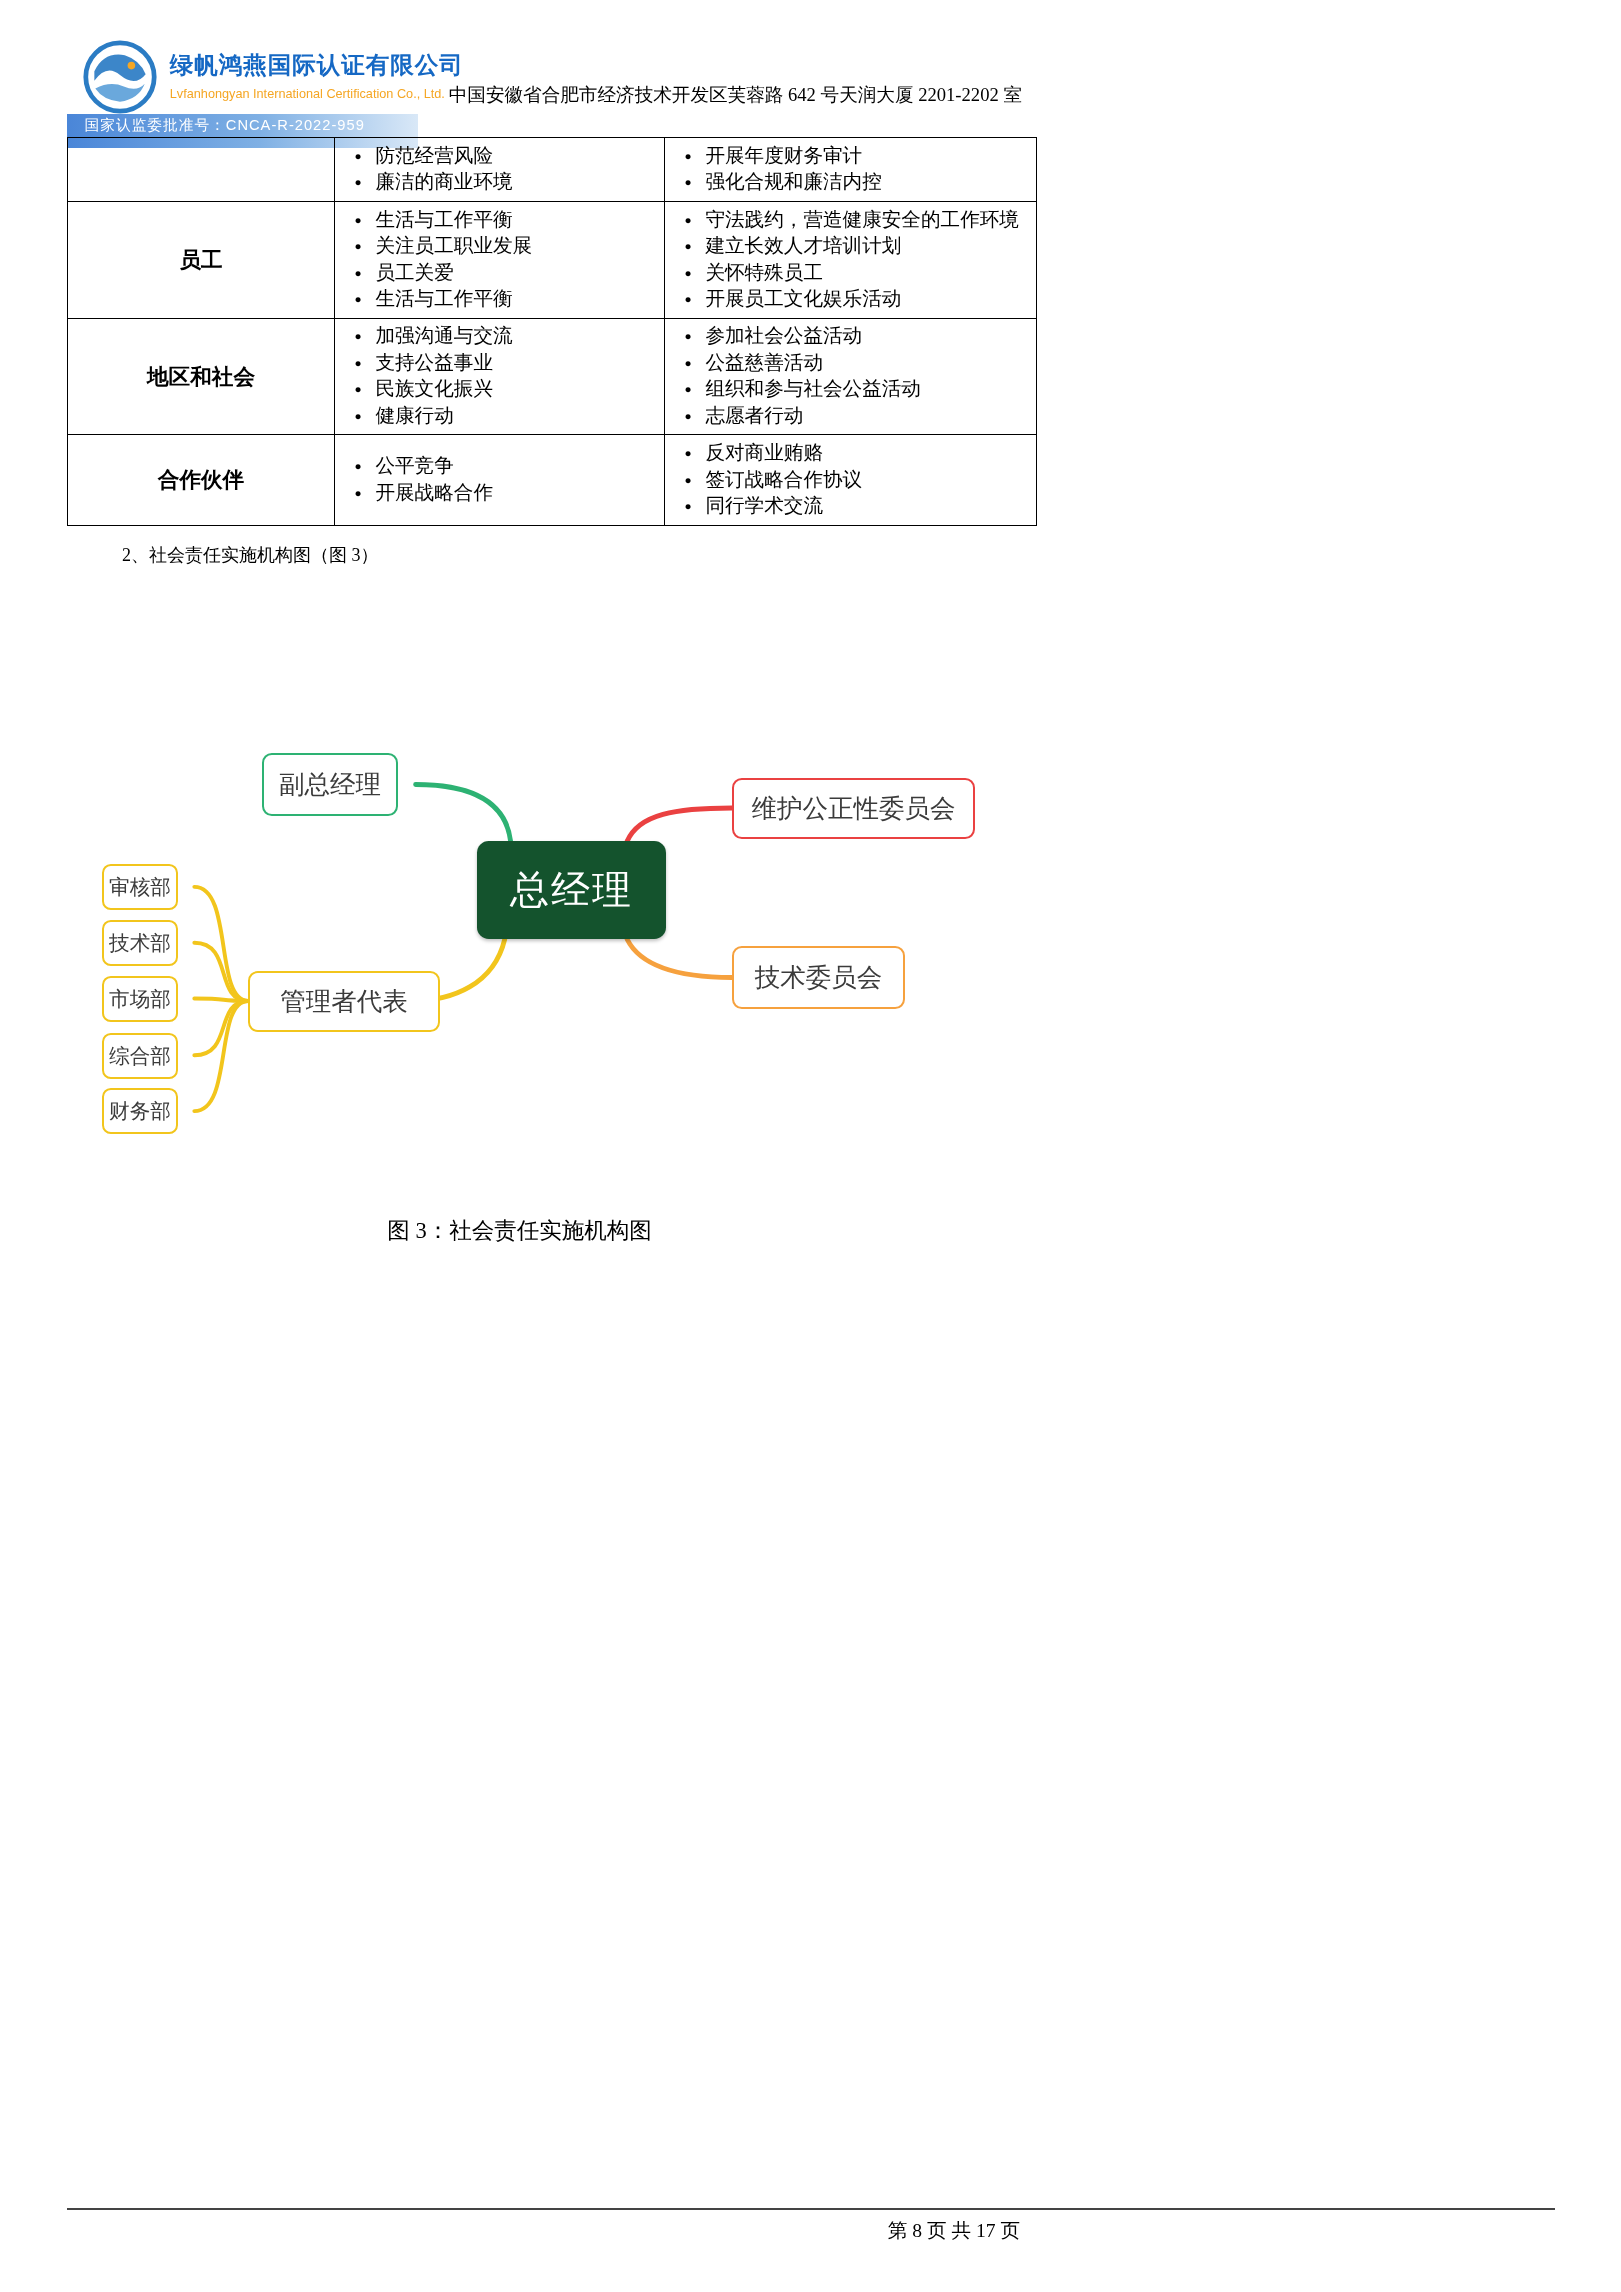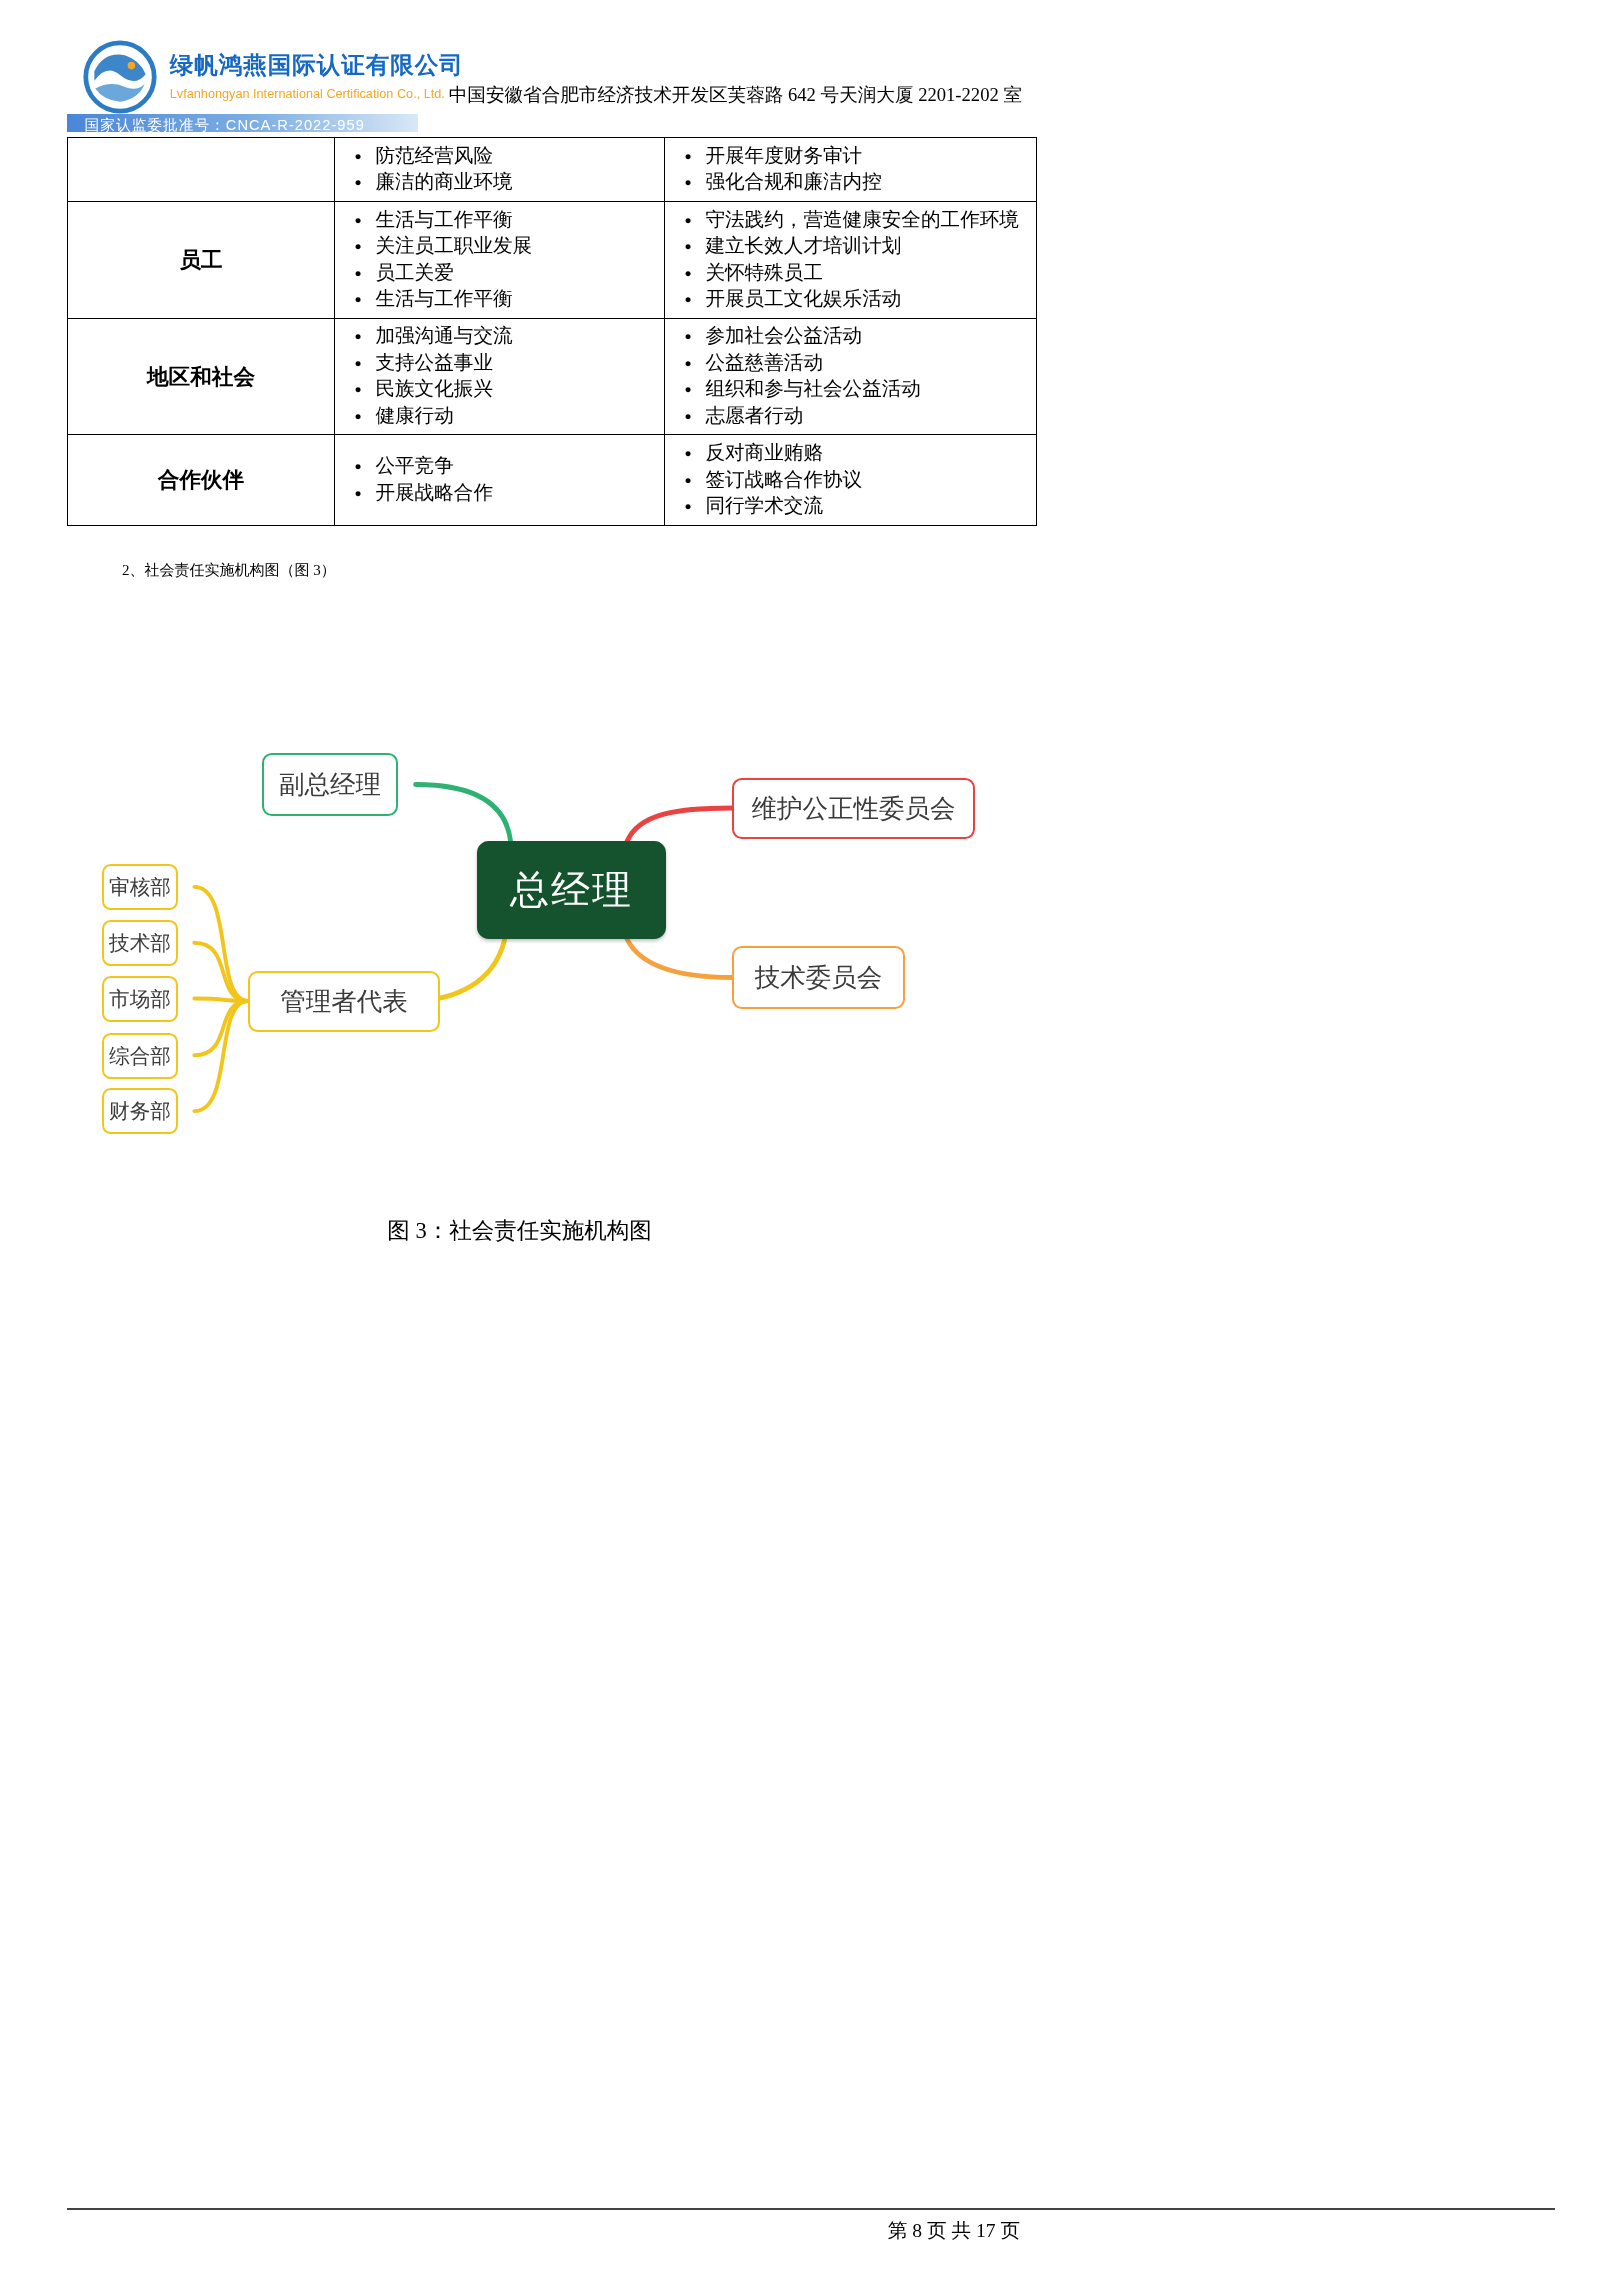--- a/index.html
+++ b/index.html
@@ -12,41 +12,41 @@
     padding-left:10px;
   }
 
   
   .logo-row { position:absolute; left:82px; top:39px; display:flex; align-items:flex-start; }
   .logo { width:76px; height:76px; flex:0 0 auto; }
   .names { margin-left:11.8px; padding-top:9.8px; }
   .company-cn { font-family:"Liberation Sans","DejaVu Sans",sans-serif; font-size:23.5px; font-weight:bold; color:#1568c4; letter-spacing:1px; }
   .company-en { font-family:"Liberation Sans","DejaVu Sans",sans-serif; font-size:12.7px; color:#f5a623; margin-top:5.9px; }
   .band {
-    position:absolute; left:67px; top:114px; width:351px; height:18px; line-height:22.5px;
+    position:absolute; left:67px; top:114px; width:351px; height:34px; line-height:22.5px;
     padding-left:17.6px; color:#fff; font-family:"Liberation Sans","DejaVu Sans",sans-serif;
     font-size:14.7px; letter-spacing:1px;
     background:linear-gradient(90deg,#4a86d8 0%,#7fb0e4 55%,#d9e8f7 100%);
   }
   .contact { position:absolute; top:57px; left:412px; width:610px; text-align:right; line-height:28px; font-size:18.6px; }
   .contact .tel  { color:#c00000; }
   .contact .addr { color:#000;margin-top:24px; }
 
   
   .stake-table { position:absolute; left:67px; top:137px; width:969px; border-collapse:collapse; table-layout:fixed; }
   .stake-table td { border:1px solid #000; vertical-align:middle; }
   .label-cell { width:267px; text-align:center; font-weight:bold; font-size:21.6px; }
   .list-cell { padding:4.9px 5.9px 4.9px 19.6px; }
   .col2 { width:330px; }
   .col3 { width:372px; }
   .bullet-line { display:flex; align-items:center; line-height:26.5px; font-size:19.6px; }
   .bullet { font-size:11.8px; margin-right:13.7px; flex:0 0 auto; }
 
   
-  .section-heading { position:absolute; left:122px; top:561px; font-size:15px; }
+  .section-heading { position:absolute; left:122px; top:543px; font-size:18px; }
 
   
   .diagram { position:absolute; left:0; top:716px; width:1078px; height:470px; }
   .connectors { position:absolute; left:0; top:0; }
   .connectors path { fill:none; stroke-width:5; stroke-linecap:round; }
   .connectors .fan-path { stroke-width:4; }
   .node {
     position:absolute; background:#fff; border:2.9px solid #ccc; border-radius:9.8px;
     display:flex; align-items:center; justify-content:center;
     font-family:"Liberation Sans","DejaVu Sans",sans-serif;

